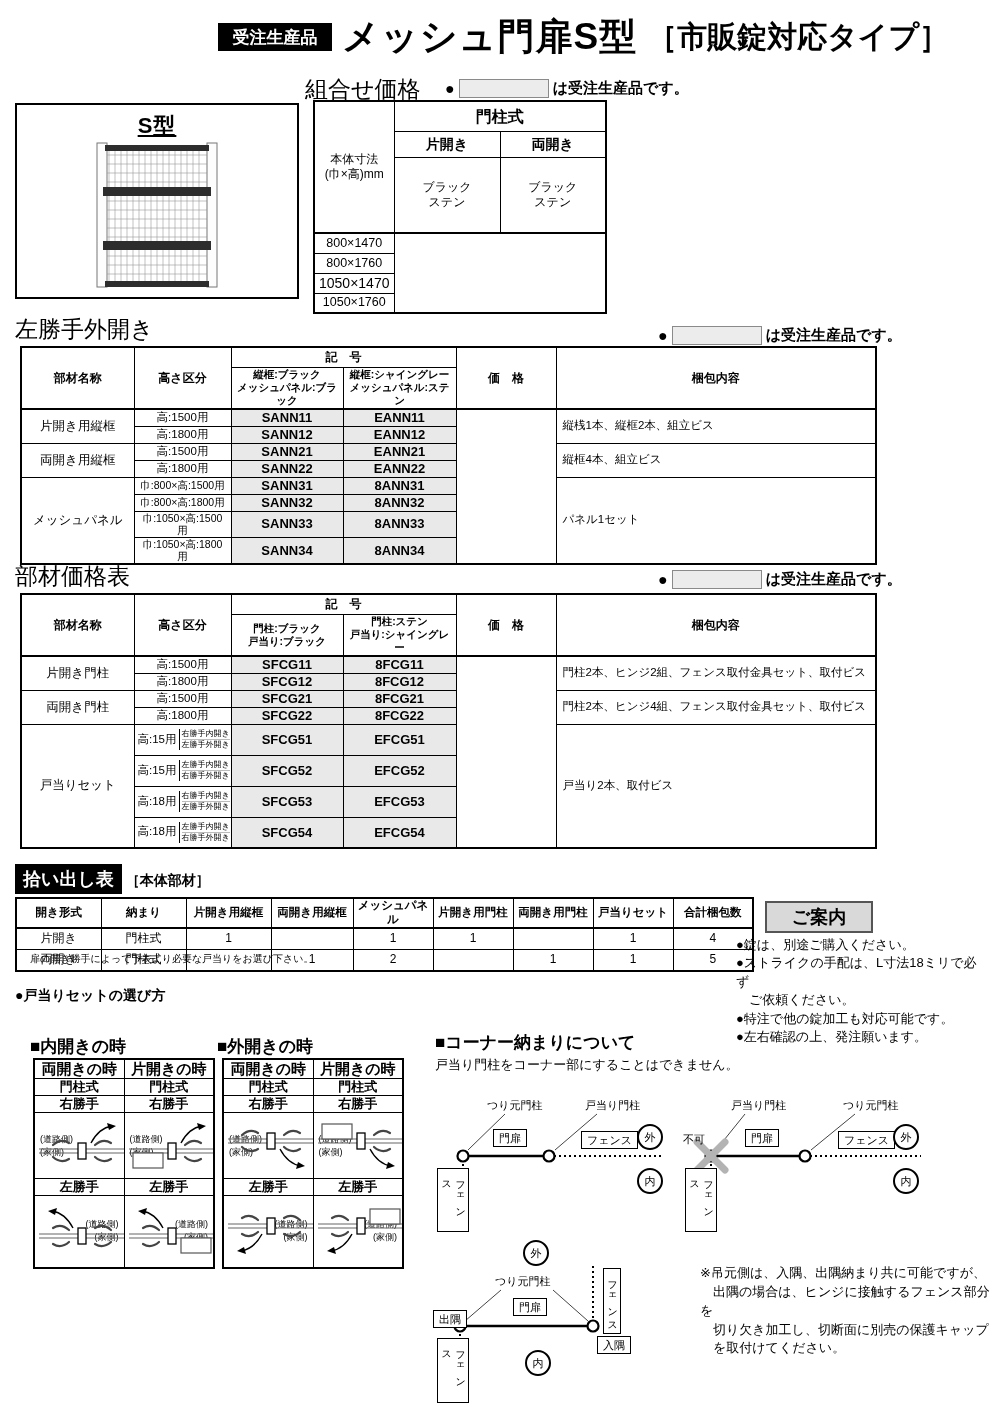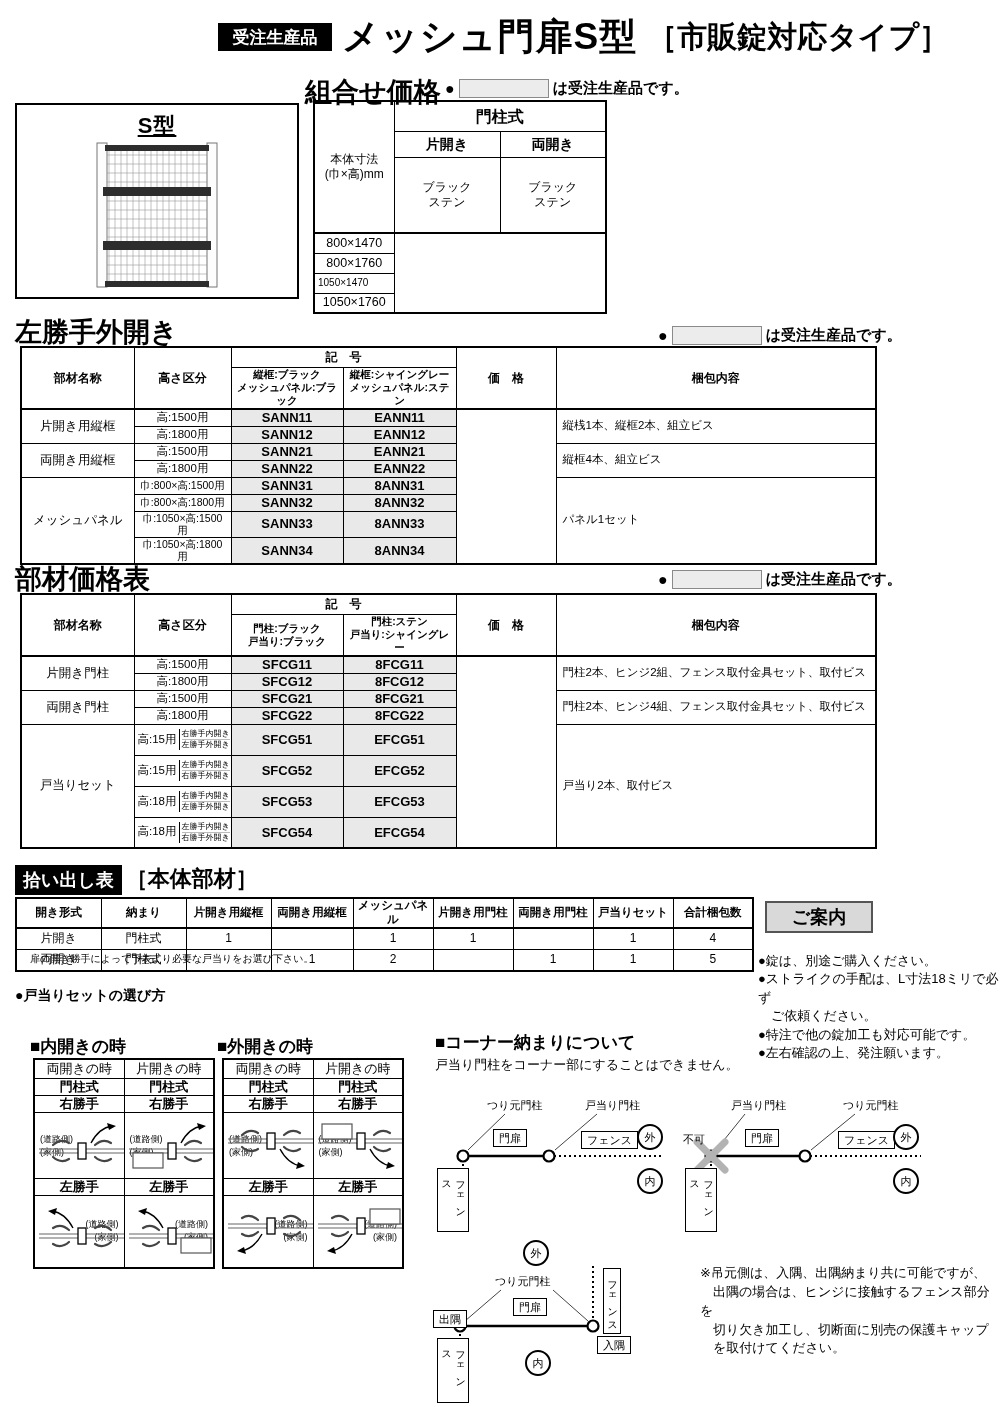--- a/index.html
+++ b/index.html
@@ -14,21 +14,21 @@
              display:flex;align-items:center;justify-content:center;width:114px;height:28px;}
   .hdr-line{display:flex;align-items:center;gap:10px;}
   .hdr-title{font-size:37px;font-weight:bold;letter-spacing:1px;}
   .hdr-sub{font-size:30px;font-weight:bold;}
 
   
   .legend{display:flex;align-items:center;gap:4px;font-size:15px;font-weight:bold;}
   .legend .dot{font-size:16px;}
   .legend .swatch{width:88px;height:17px;background:#ececec;border:1px solid #8a8a8a;}
 
-  .sec-title{font-size:27px;font-weight:bold;}
+  .sec-title{font-size:23px;font-weight:normal;}
 
   
   table{border-collapse:collapse;table-layout:fixed;}
   td,th{border:1px solid #000;padding:0 3px;font-size:12px;line-height:1.2;overflow:hidden;}
   .ptable{border:2px solid #000;}
   .ptable th{font-weight:bold;}
   .code{background:#e9e9e9;text-align:center;font-weight:bold;font-size:13px;}
   .hh{font-size:12px;text-align:center;}
   .subhdr{font-size:10.5px;text-align:center;white-space:pre-line;line-height:1.25;}
   .namec{text-align:center;font-size:12.5px;}
@@ -43,34 +43,34 @@
           flex-direction:column;justify-content:center;}
   .ds-sub span{font-size:8px;line-height:10px;white-space:nowrap;border-bottom:1px solid #bbb;}
   .ds-sub span:last-child{border-bottom:none;}
 
   
   .model-box{border:2px solid #000;width:280px;height:192px;text-decoration:underline;}
   .model-label{text-align:center;font-size:22px;font-weight:bold;margin-top:6px;letter-spacing:1px;}
 
   
   .pickup-title{background:#000;color:#fff;font-size:18px;font-weight:bold;padding:3px 8px;display:inline-block;}
-  .pickup-sub{font-size:22px;font-weight:bold;margin-left:4px;}
+  .pickup-sub{font-size:14px;font-weight:bold;margin-left:4px;}
   .pickup-table td{text-align:center;font-size:12px;height:20px;}
   .pickup-table th{font-size:11.5px;font-weight:bold;height:20px;}
 
   
   .guide-title{border:2px solid #555;background:#d9d9d9;font-size:18px;font-weight:bold;
                text-align:center;width:104px;padding:2px 0;}
   .guide-items{font-size:13px;line-height:1.42;white-space:pre-line;}
 
   
   .swing-title{font-size:17px;font-weight:bold;}
   .swing-table{border:2px solid #000;}
   .swing-table td{text-align:center;}
-  .sw-hdr{font-size:13px;font-weight:normal;height:18px;}
+  .sw-hdr{font-size:15px;font-weight:bold;height:18px;}
   .sw-type{font-size:13px;font-weight:bold;height:16px;}
   .sw-hand{font-size:13px;font-weight:bold;height:16px;}
   .sw-cell{position:relative;height:100%;}
   .sw-cell .lbl{position:absolute;font-size:9px;}
   .sw-cell .house{top:1px;left:2px;}
   .sw-cell .road{bottom:1px;left:2px;}
   .sw-cell.lft .house{left:auto;right:2px;}
   .sw-cell.lft .road{left:auto;right:2px;}
   .swg{position:absolute;left:1px;top:50%;margin-top:-24px;width:86px;height:48px;}
   .fh{transform:scaleX(-1);}
@@ -187,21 +187,21 @@
 ステン</td>
   </tr>
   <tr style="height:20px">
     <td style="text-align:center;font-size:12.5px;">800×1470</td>
     <td rowspan="4" colspan="2"></td>
   </tr>
   <tr style="height:20px">
         <td style="text-align:center;font-size:12.5px;">800×1760</td>
       </tr>
   <tr style="height:20px">
-        <td style="font-size:10px;">1050×1470</td>
+        <td style="text-align:center;font-size:14px;">1050×1470</td>
       </tr>
   <tr style="height:20px">
         <td style="text-align:center;font-size:12.5px;">1050×1760</td>
       </tr>
 </tbody>
   </table>
 
 <div class="abs sec-title" style="left:15px;top:314px;">左勝手外開き</div>
 <div class="abs legend" style="left:658px;top:326px;">
   <span class="dot">●</span>
@@ -440,21 +440,21 @@
     <td>2</td>
     <td></td>
     <td>1</td>
     <td>1</td>
     <td>5</td>
   </tr>
 </tbody>
   </table>
 
 <div class="abs guide-title" style="left:765px;top:901px;">ご案内</div>
-<div class="abs guide-items" style="left:758px;top:936px;width:242px;margin-top:16px;">●錠は、別途ご購入ください。
+<div class="abs guide-items" style="left:736px;top:936px;width:242px;">●錠は、別途ご購入ください。
 ●ストライクの手配は、L寸法18ミリで必ず
 　ご依頼ください。
 ●特注で他の錠加工も対応可能です。
 ●左右確認の上、発注願います。</div>
 
 <div class="abs b" style="left:15px;top:987px;font-size:14px;">●戸当りセットの選び方</div>
 <div class="abs" style="left:30px;top:952px;font-size:10px;">扉の開き勝手によって下表より必要な戸当りをお選び下さい。</div>
 
 <div class="abs swing-title" style="left:30px;top:1035px;">■内開きの時</div>
 <div class="abs swing-title" style="left:217px;top:1035px;">■外開きの時</div>

